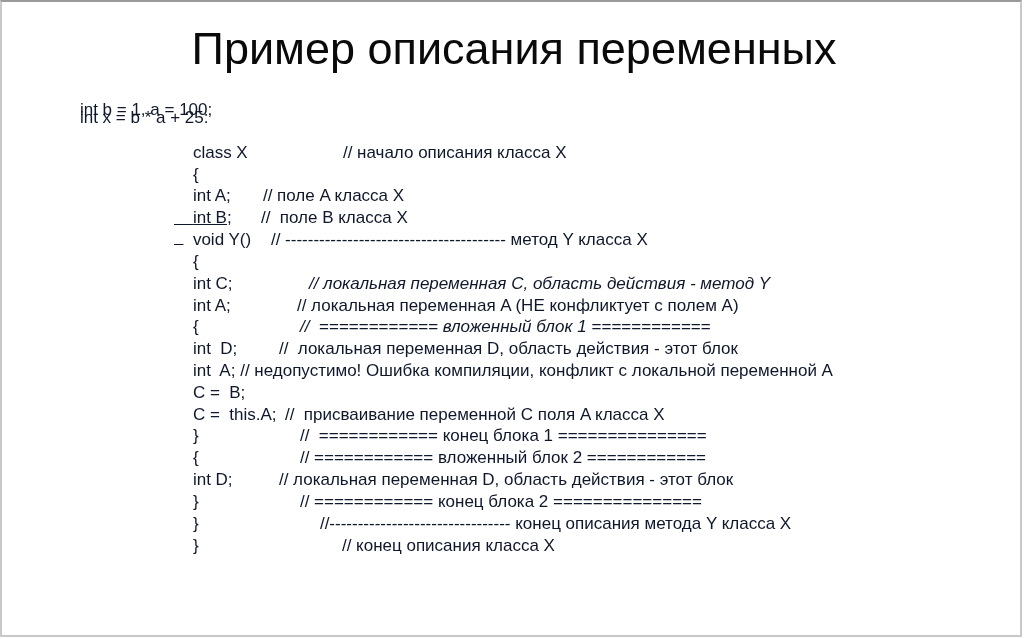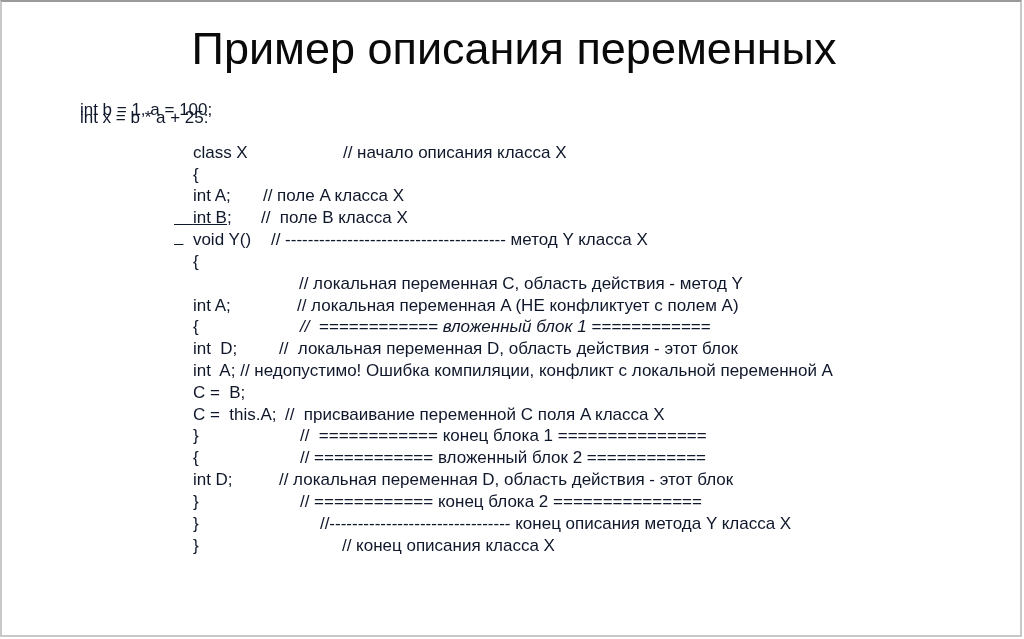--- a/index.html
+++ b/index.html
@@ -91,21 +91,24 @@
     <span>void Y()</span>
   </div>
   <div class="line" style="left:250px; top:208px;">
     <span>// --------------------------------------- метод Y класса X</span>
   </div>
 
   <div class="line" style="left:172px; top:230px;">
     <span>{</span>
   </div>
 
-  <div class="line" style="left:278px; top:252px;">
+  <div class="line" style="left:172px; top:252px;">
+    <span>int C;</span>
+  </div>
+  <div class="line" style="left:288px; top:252px;font-style:italic;">
     <span>// локальная переменная C, область действия - метод Y</span>
   </div>
 
   <div class="line" style="left:172px; top:274px;">
     <span>int A;</span>
   </div>
   <div class="line" style="left:276px; top:274px;">
     <span>// локальная переменная A (НЕ конфликтует с полем A)</span>
   </div>
 

